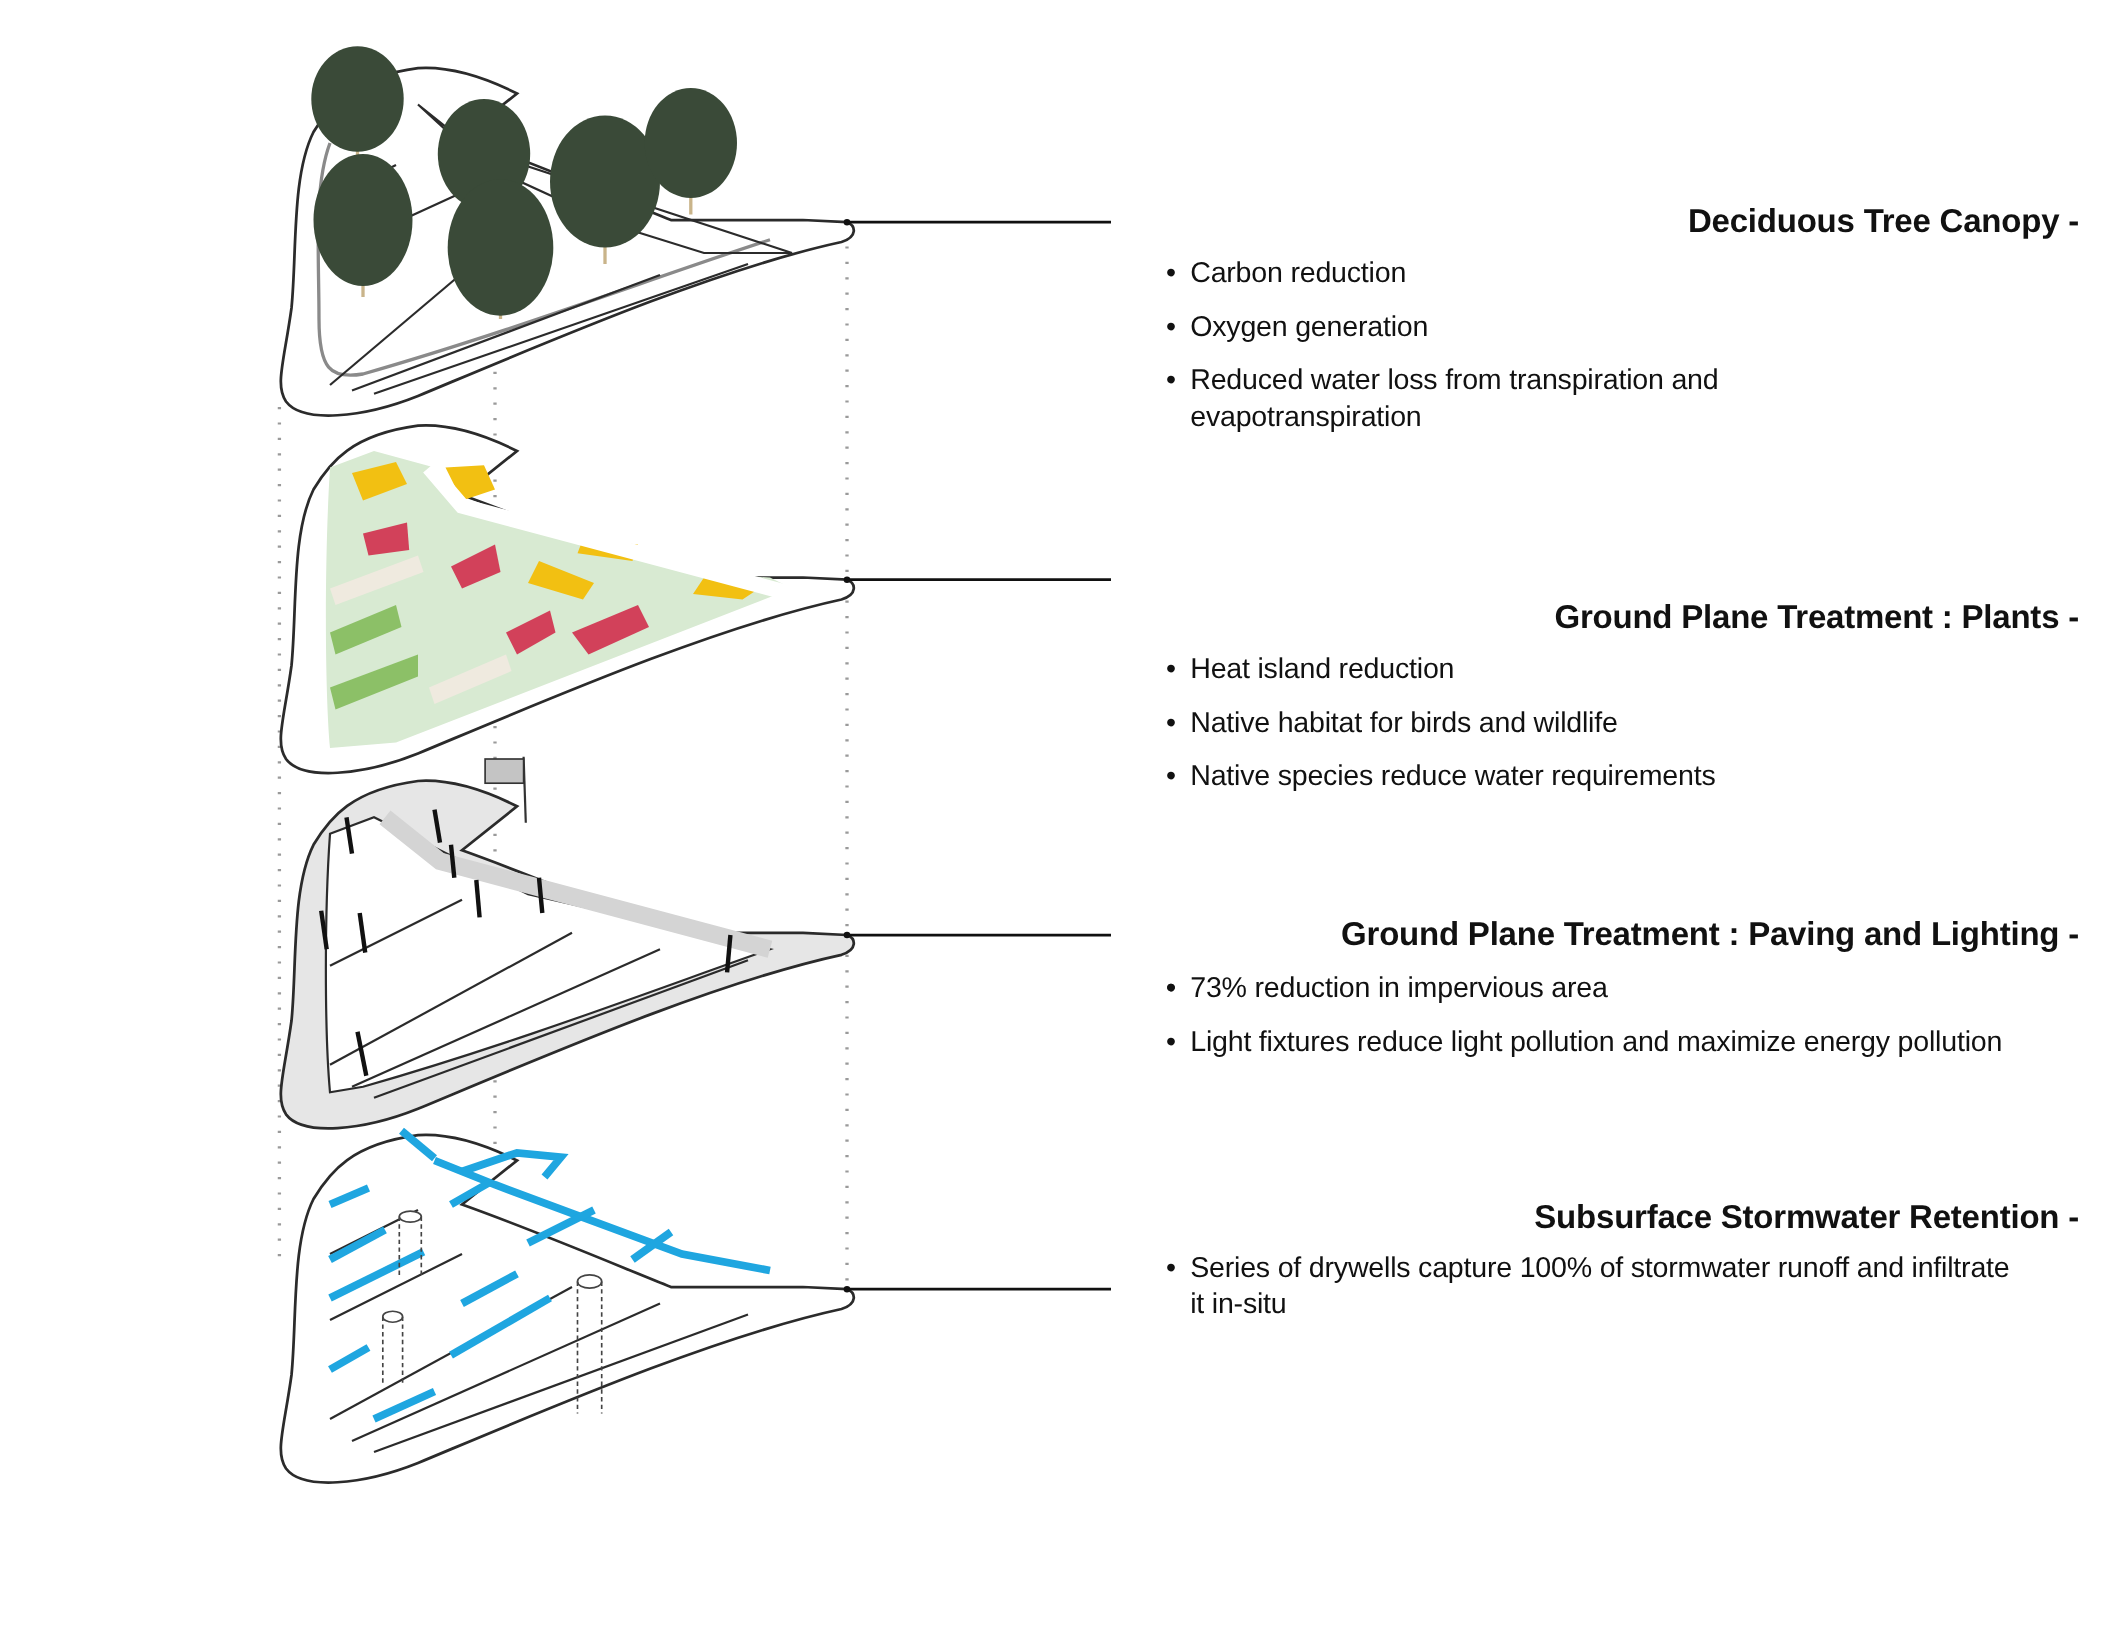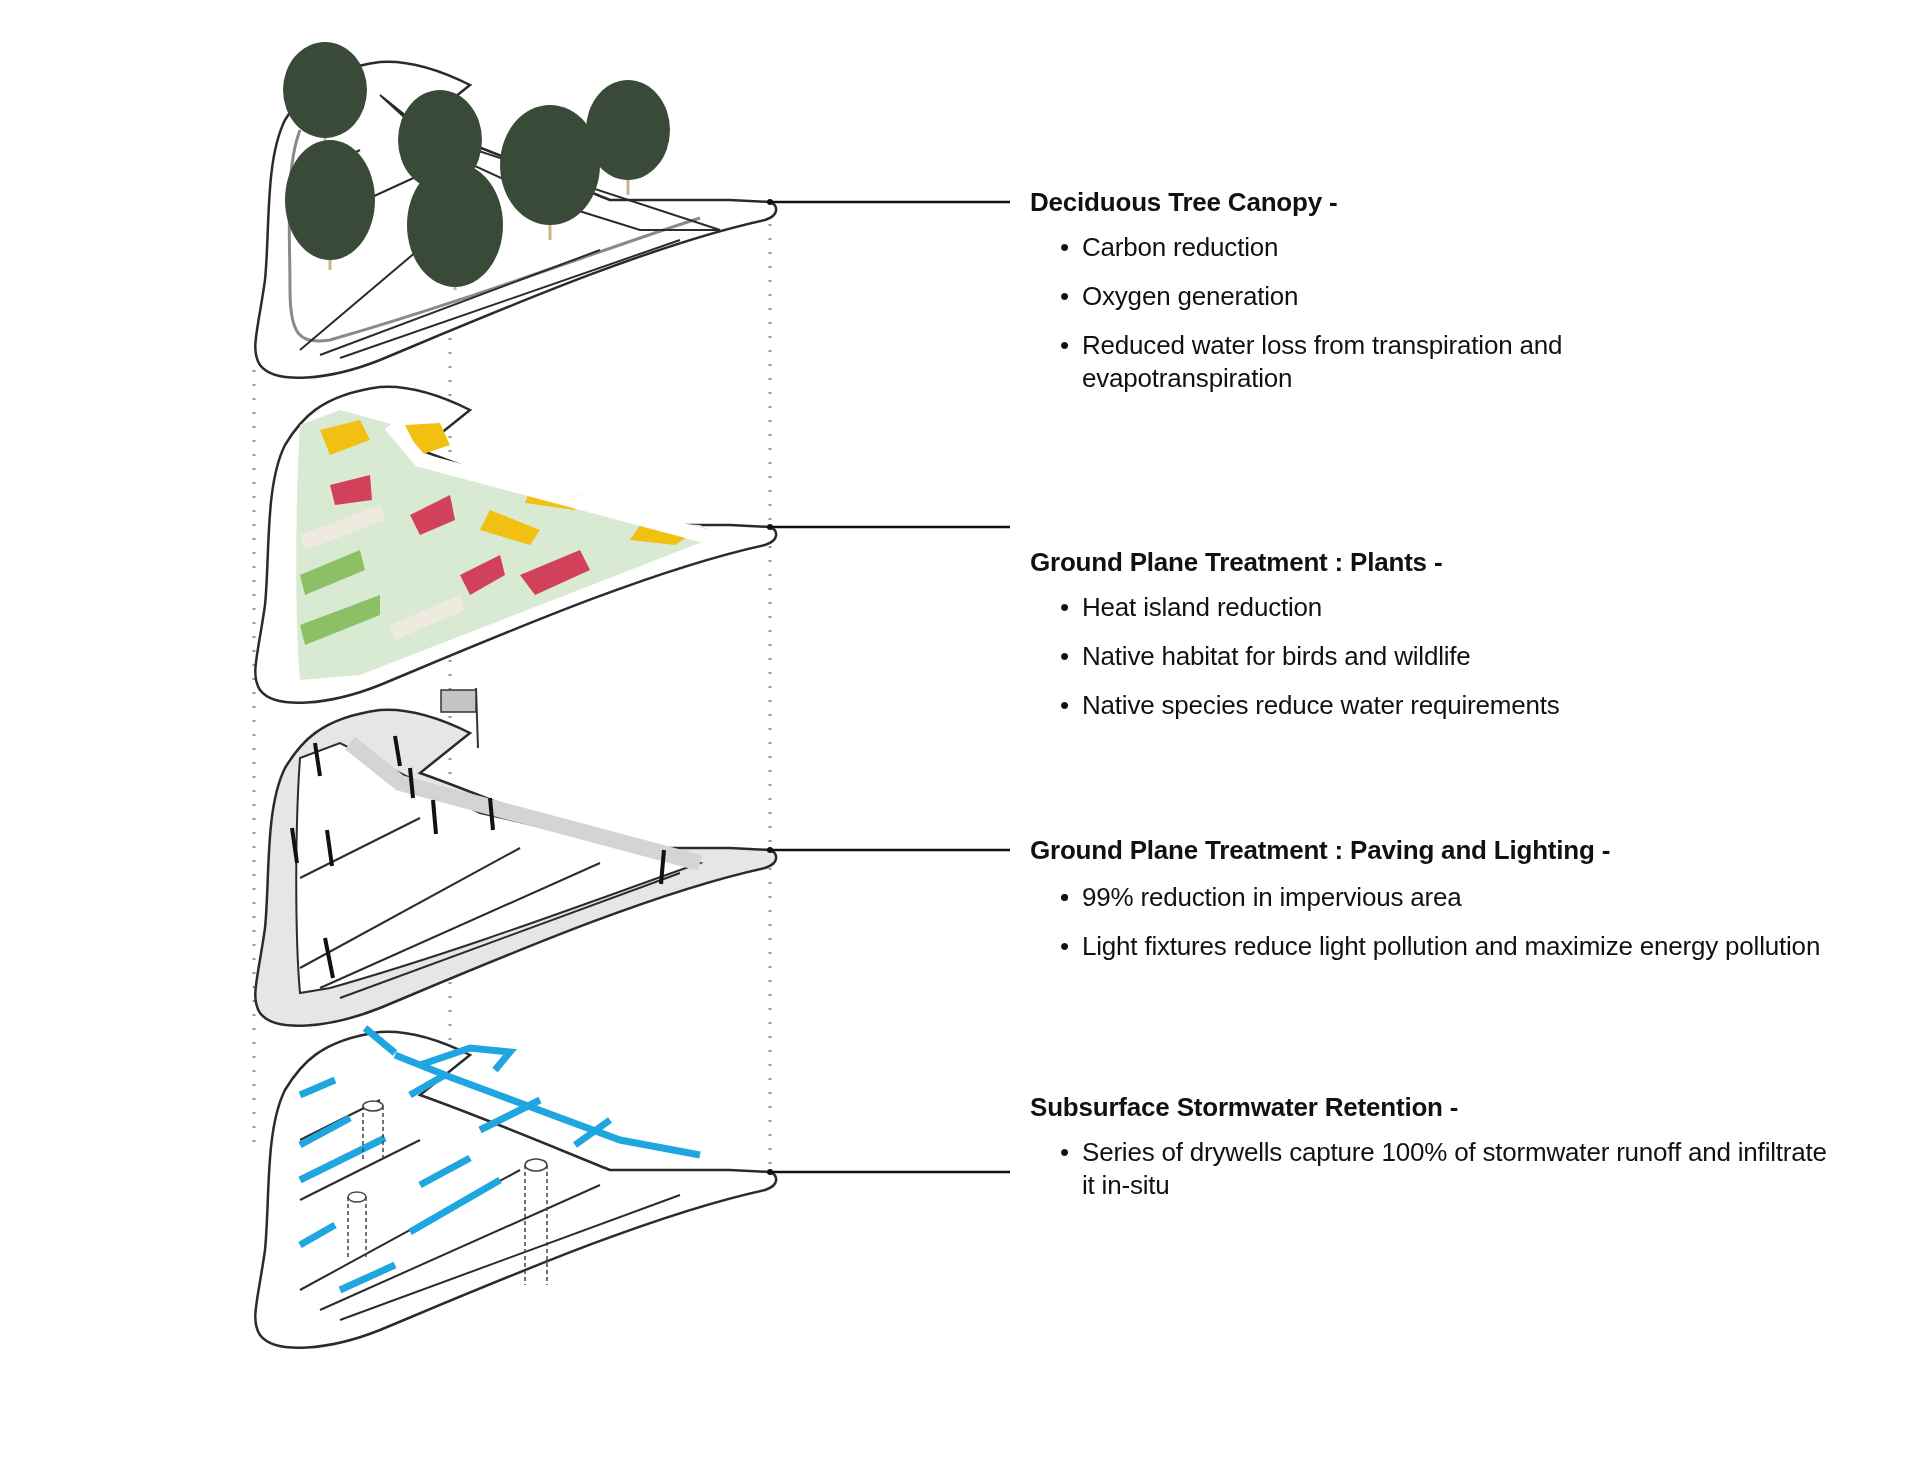--- a/index.html
+++ b/index.html
@@ -1,20 +1,20 @@
 <!DOCTYPE html>
 <html><head>
 <meta charset="utf-8">
 <style>
   html, body { margin: 0; padding: 0; background: #ffffff; }
   body { width: 1920px; height: 1484px; position: relative; overflow: hidden;
          font-family: "Liberation Sans", "DejaVu Sans", sans-serif; color: #111; }
   #diagram { position: absolute; left: 0; top: 0; width: 1920px; height: 1484px; }
   .layer-label { position: absolute; left: 1030px; width: 860px; }
-  .layer-title { font-size: 26px; font-weight: bold; letter-spacing: -0.2px; margin: 0 0 14px 0; line-height: 30px; }
+  .layer-title { font-size: 30px; font-weight: bold; letter-spacing: -0.2px; margin: 0 0 14px 0; line-height: 30px; text-align: right; }
   .bullets { list-style: none; margin: 0; padding: 0 0 0 30px; }
   .bullets li { font-size: 26px; line-height: 33px; margin-bottom: 16px; position: relative; padding-left: 22px; letter-spacing: -0.2px; }
   .bullets li .dot { position: absolute; left: 0; top: 0; }
 </style>
 </head>
 <body>
 
 <svg id="diagram" viewBox="0 0 1920 1484" xmlns="http://www.w3.org/2000/svg">
   <defs>
     <g id="plaza-shape">
@@ -181,21 +181,21 @@
     <li><span class="dot">•</span><span>Heat island reduction</span></li>
     <li><span class="dot">•</span><span>Native habitat for birds and wildlife</span></li>
     <li><span class="dot">•</span><span>Native species reduce water requirements</span></li>
   </ul>
 </div>
 
 <div class="layer-label" style="top:835px;">
   <div class="layer-title">Ground Plane Treatment : Paving and Lighting -</div>
   <ul class="bullets">
     <li><span class="dot">•</span></li>
-    <li><span class="dot">•</span><span>99% reduction in impervious area</span></li>
+    <li><span class="dot">•</span><span>73% reduction in impervious area</span></li>
     <li style="width:760px;"><span class="dot">•</span><span>Light fixtures reduce light pollution and maximize energy pollution</span></li>
   </ul>
 </div>
 
 <div class="layer-label" style="top:1092px;">
   <div class="layer-title">Subsurface Stormwater Retention -</div>
   <ul class="bullets">
     <li style="width:760px;"><span class="dot">•</span><span>Series of drywells capture 100% of stormwater runoff and infiltrate it in-situ</span></li>
   </ul>
 </div>

